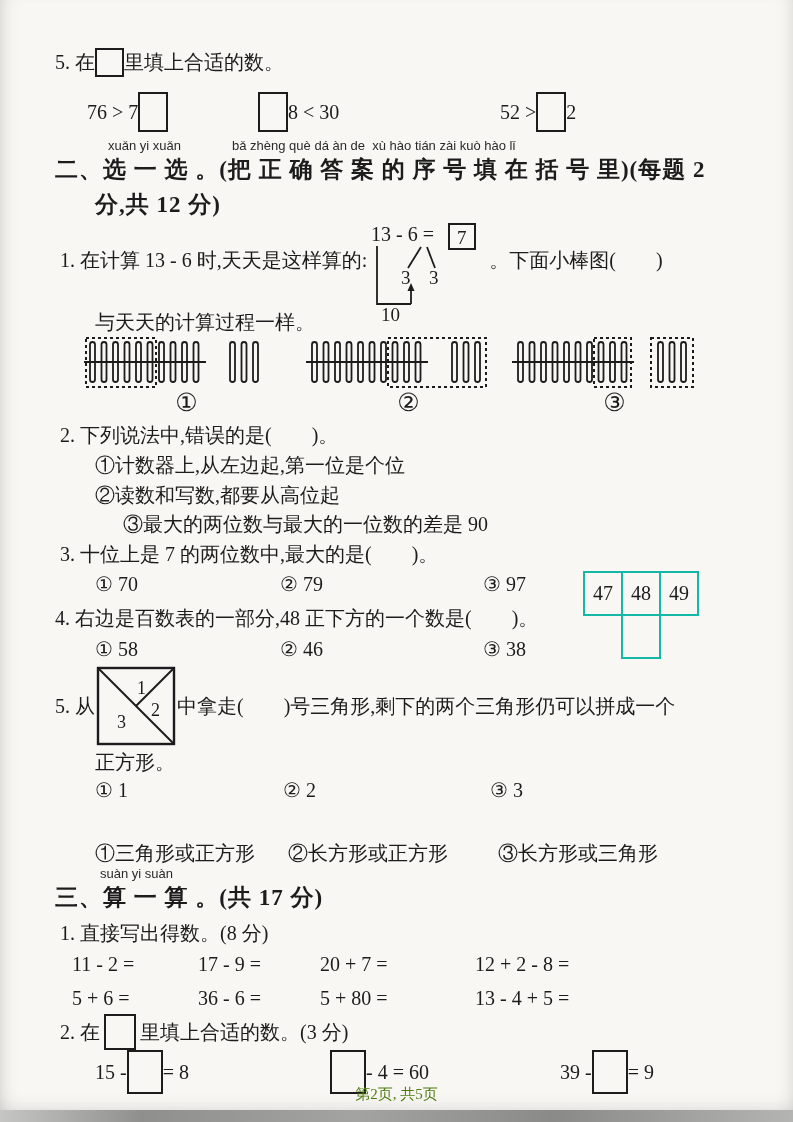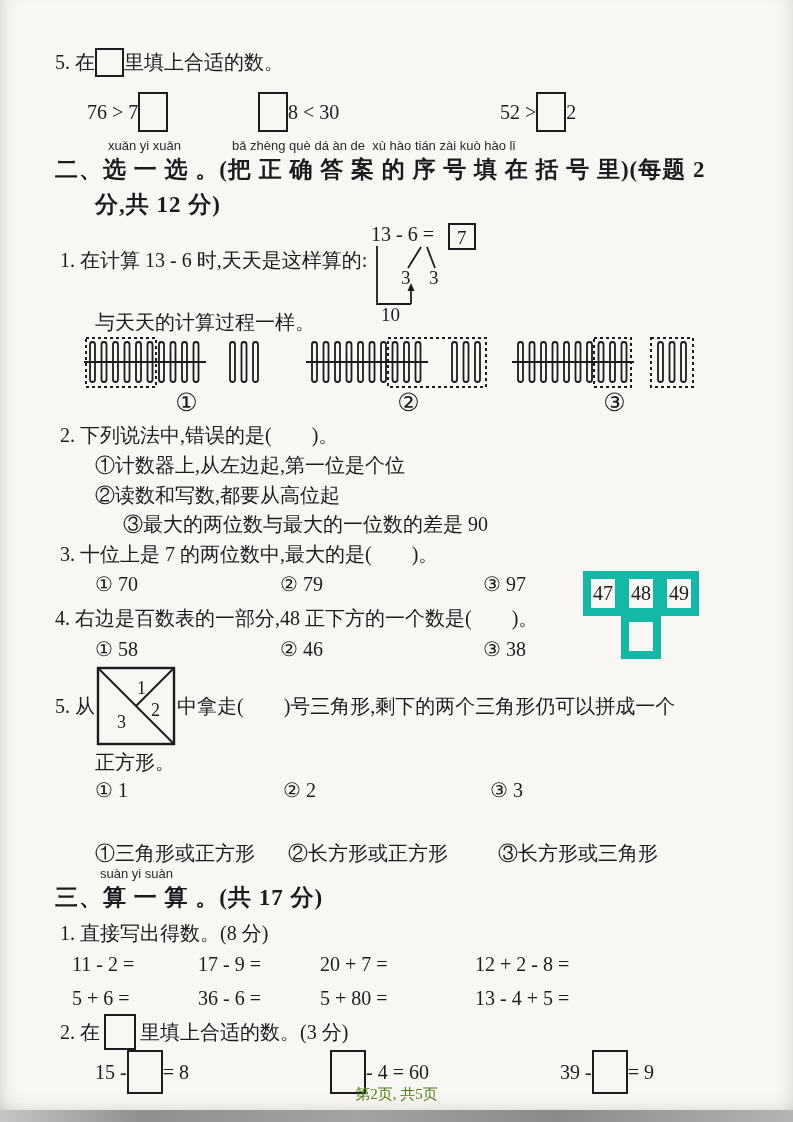--- a/index.html
+++ b/index.html
@@ -31,21 +31,21 @@
   .fb-s{width:29px;height:29px;}
   .fb-m{width:30px;height:40px;}
   .fb-l{width:36px;height:44px;}
   .inline-row{display:flex;align-items:center;font-size:20px;white-space:pre;}
   .optrow span{position:absolute;font-size:20px;white-space:pre;}
   .gray-square{display:inline-block;width:36px;height:38px;background:#aaaaa8;border:2px solid #2a2a2a;box-sizing:border-box;vertical-align:middle;}
   
   .ht{position:absolute;left:583px;top:571px;}
   .ht-row{display:flex;}
   .ht-cell{
-    width:40px;height:45px;border:8px solid #14b8a6;box-sizing:border-box;
+    width:40px;height:45px;border:2px solid #14b8a6;box-sizing:border-box;
     display:flex;align-items:center;justify-content:center;
     font-size:20px;background:transparent;
   }
   .ht-row .ht-cell + .ht-cell{margin-left:-2px;}
   .ht-bottom{margin-left:38px;margin-top:-2px;}
   .figlabel{position:absolute;width:205px;text-align:center;font-size:25px;line-height:26px;}
   .footer{position:absolute;left:0;right:0;top:1085px;text-align:center;font-size:15px;color:#4d7c0f;}
   svg text{font-family:"Liberation Serif","DejaVu Serif",serif;fill:#1c1c1c;}
 </style>
 </head>
@@ -79,20 +79,21 @@
       <text x="90" y="24" font-size="19">7</text>
       <line x1="54" y1="27" x2="41" y2="48" stroke="#1c1c1c" stroke-width="1.8"></line>
       <line x1="60" y1="27" x2="68" y2="48" stroke="#1c1c1c" stroke-width="1.8"></line>
       <text x="34" y="64" font-size="19">3</text>
       <text x="62" y="64" font-size="19">3</text>
       <polyline points="10,26 10,84 44,84" fill="none" stroke="#1c1c1c" stroke-width="1.8"></polyline>
       <line x1="44" y1="84" x2="44" y2="68" stroke="#1c1c1c" stroke-width="1.8"></line>
       <polygon points="40.5,71 44,63 47.5,71" fill="#1c1c1c"></polygon>
       <text x="14" y="101" font-size="19">10</text>
     </svg>
+    <span class="t" style="margin-top:26px;">。下面小棒图(　　)</span>
   </div>
   <div class="abs t" style="left:95px;top:308px;">与天天的计算过程一样。</div>
 
   <svg class="abs" style="left:84px;top:336px;" width="205" height="54" viewBox="0 0 205 54">
     <line x1="0" y1="26" x2="122" y2="26" stroke="#1c1c1c" stroke-width="2"></line>
     <g fill="none" stroke="#1c1c1c" stroke-width="1.8">
       <rect x="6" y="6" width="5" height="40" rx="2.5"></rect>
         <rect x="17.5" y="6" width="5" height="40" rx="2.5"></rect>
         <rect x="29" y="6" width="5" height="40" rx="2.5"></rect>
         <rect x="40.5" y="6" width="5" height="40" rx="2.5"></rect>

